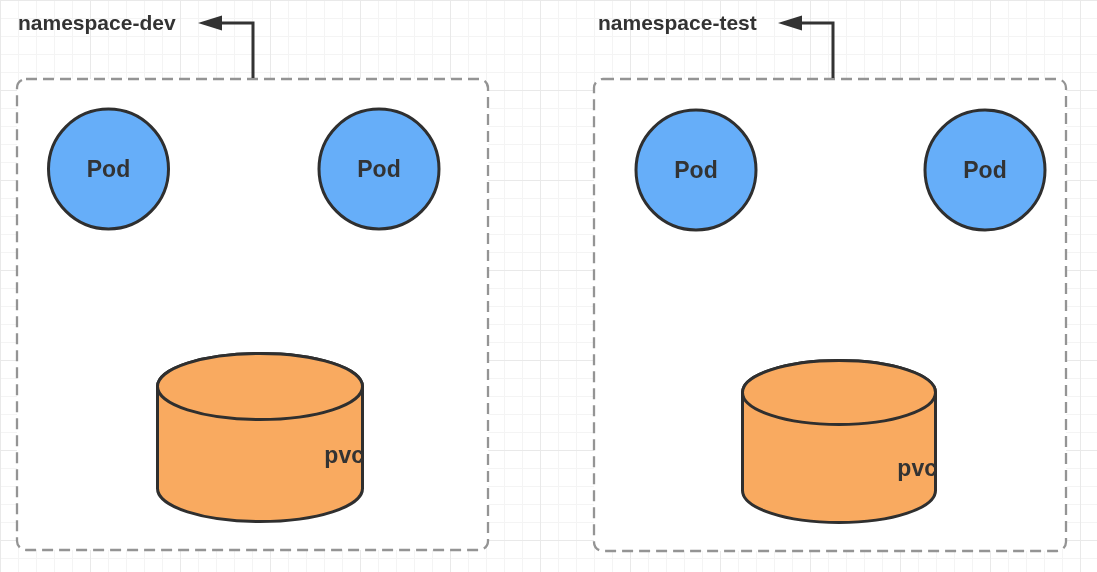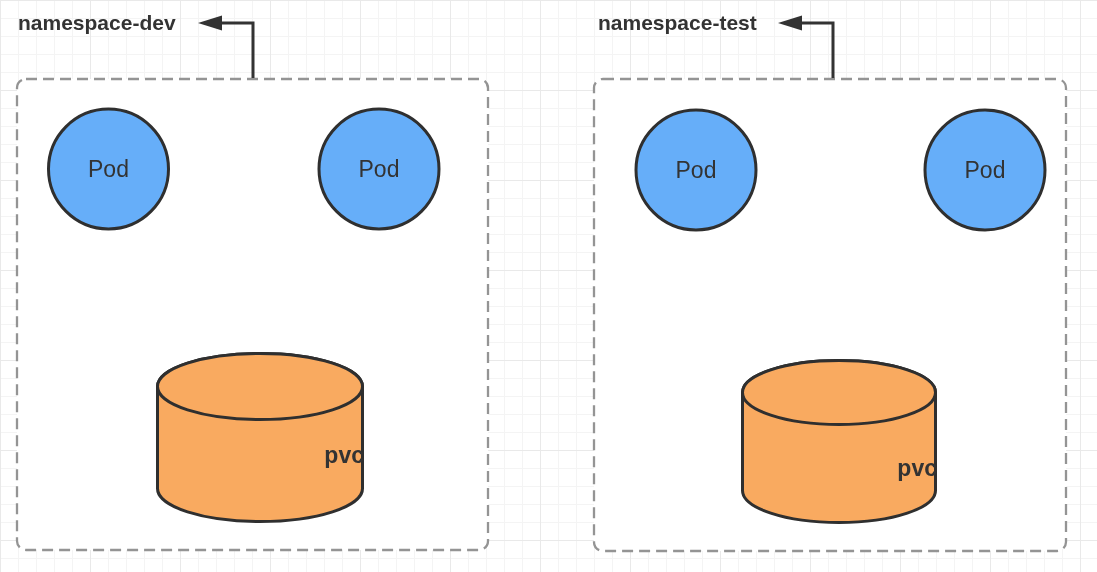--- a/index.html
+++ b/index.html
@@ -35,21 +35,21 @@
   }
 
   .pod-label {
     position: absolute;
     width: 123px;
     height: 123px;
     display: flex;
     align-items: center;
     justify-content: center;
     font-size: 23px;
-    font-weight: normal;
+    font-weight: bold;
     color: #333333;
     pointer-events: none;
   }
 
   .pvc-label {
     position: absolute;
     text-align: right;
     font-size: 23px;
     font-weight: bold;
     line-height: 28px;

